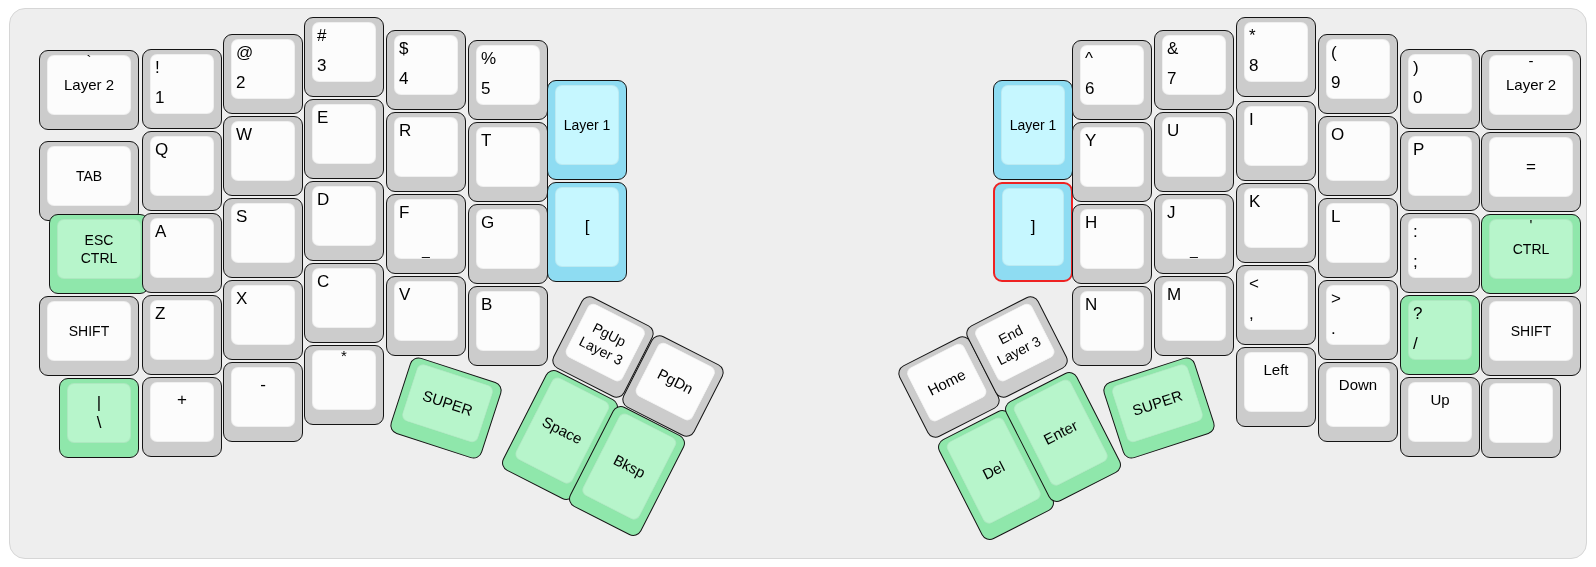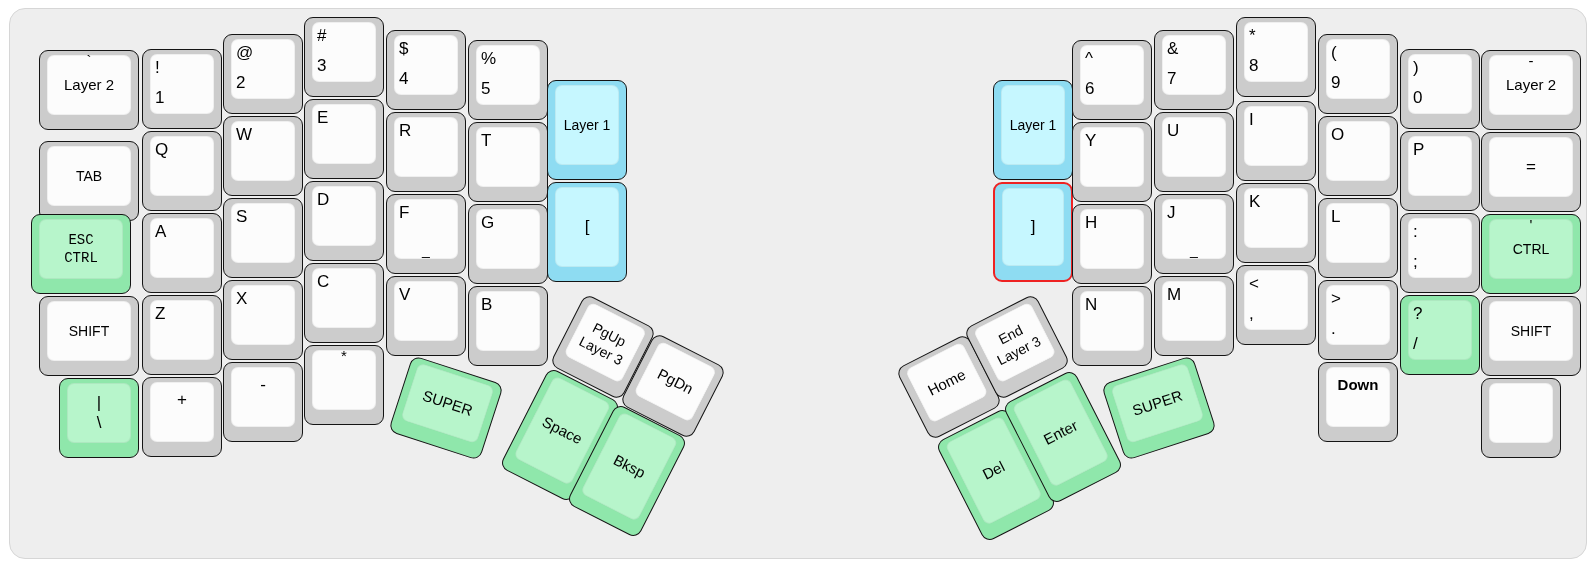--- a/index.html
+++ b/index.html
@@ -70,21 +70,21 @@
         <div class="ctr">
           <span>Layer 2</span>
         </div>
       </div>
       <div class="key gray" style="left: 29px; top: 108px; width: 100px; height: 80px; margin-top: 24px;">
         <div class="cap"></div>
         <div class="ctr small">
           <span>TAB</span>
         </div>
       </div>
-      <div class="key green" style="left: 21px; top: 205px; width: 100px; height: 80px; font-family: Liberation Mono, monospace;">
+      <div class="key green" style="left: 39px; top: 205px; width: 100px; height: 80px;">
         <div class="cap"></div>
         <div class="ctr small">
           <span>ESC</span>
           <span>CTRL</span>
         </div>
       </div>
       <div class="key gray" style="left: 29px; top: 287px; width: 100px; height: 80px;">
         <div class="cap"></div>
         <div class="ctr small">
           <span>SHIFT</span>
@@ -300,39 +300,45 @@
       </div>
       <div class="key gray" style="left: 1226px; top: 174px; width: 80px; height: 80px;">
         <div class="cap"></div>
         <div class="tl">K</div>
       </div>
       <div class="key gray" style="left: 1226px; top: 256px; width: 80px; height: 80px;">
         <div class="cap"></div>
         <div class="tl">&lt;
 ,</div>
       </div>
+      <div class="key gray" style="left: 1226px; top: 338px; width: 80px; height: 80px;">
+        <div class="cap"></div>
+        <div class="ctr vtop">
+          <span>Left</span>
+        </div>
+      </div>
       <div class="key gray" style="left: 1308px; top: 25px; width: 80px; height: 80px;">
         <div class="cap"></div>
         <div class="tl">(
 9</div>
       </div>
       <div class="key gray" style="left: 1308px; top: 107px; width: 80px; height: 80px;">
         <div class="cap"></div>
         <div class="tl">O</div>
       </div>
       <div class="key gray" style="left: 1308px; top: 189px; width: 80px; height: 80px;">
         <div class="cap"></div>
         <div class="tl">L</div>
       </div>
       <div class="key gray" style="left: 1308px; top: 271px; width: 80px; height: 80px;">
         <div class="cap"></div>
         <div class="tl">&gt;
 .</div>
       </div>
-      <div class="key gray" style="left: 1308px; top: 353px; width: 80px; height: 80px; font-weight: bold;">
+      <div class="key gray" style="left: 1308px; top: 353px; width: 80px; height: 80px;">
         <div class="cap"></div>
         <div class="ctr vtop">
           <span>Down</span>
         </div>
       </div>
       <div class="key gray" style="left: 1390px; top: 40px; width: 80px; height: 80px;">
         <div class="cap"></div>
         <div class="tl">)
 0</div>
       </div>
@@ -342,20 +348,26 @@
       </div>
       <div class="key gray" style="left: 1390px; top: 204px; width: 80px; height: 80px;">
         <div class="cap"></div>
         <div class="tl">:
 ;</div>
       </div>
       <div class="key green" style="left: 1390px; top: 286px; width: 80px; height: 80px;">
         <div class="cap"></div>
         <div class="tl">?
 /</div>
+      </div>
+      <div class="key gray" style="left: 1390px; top: 368px; width: 80px; height: 80px;">
+        <div class="cap"></div>
+        <div class="ctr vtop">
+          <span>Up</span>
+        </div>
       </div>
       <div class="key gray" style="left: 1471px; top: 41px; width: 100px; height: 80px;">
         <div class="cap"></div>
         <div class="top-sym">-</div>
         <div class="ctr">
           <span>Layer 2</span>
         </div>
       </div>
       <div class="key gray" style="left: 1471px; top: 123px; width: 100px; height: 80px;">
         <div class="cap"></div>

